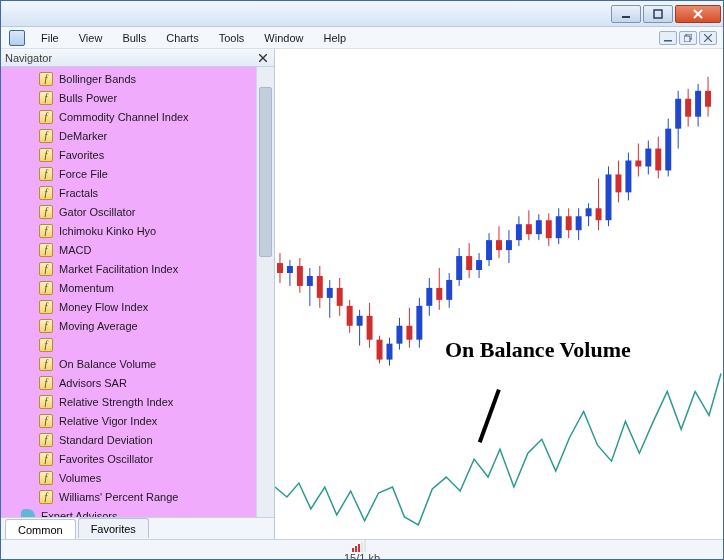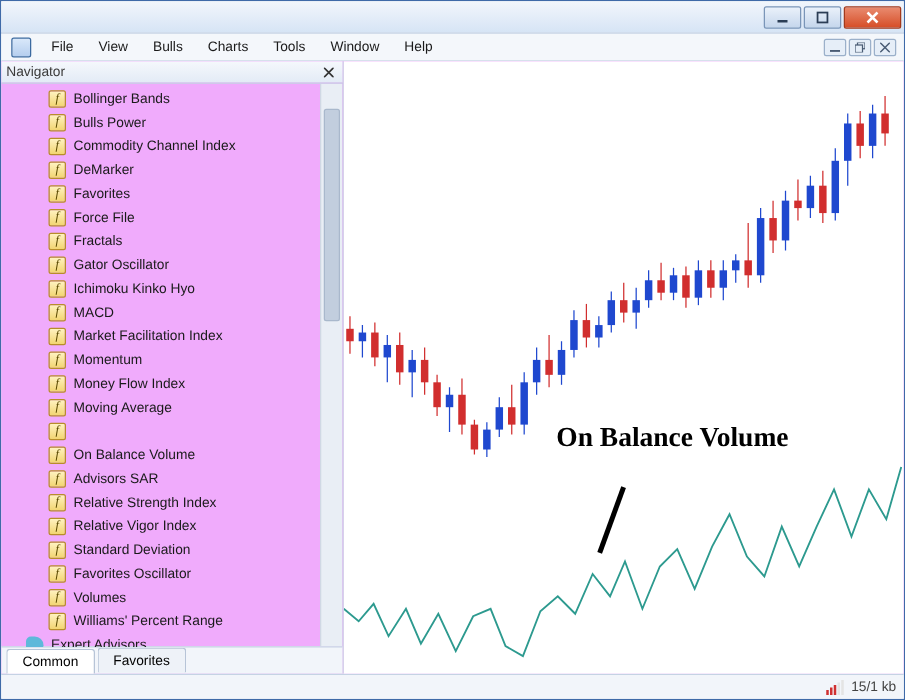--- a/index.html
+++ b/index.html
@@ -28,21 +28,21 @@
   .ea-icon { width: 14px; height: 14px; margin-right: 6px; background: #5fb8da; border-radius: 4px 7px 7px 4px; }
   .scroll-col { width: 18px; background: #e9eef5; border-left: 1px solid #d0d8e4; position: relative; }
   .scroll-thumb { position: absolute; left: 2px; right: 2px; top: 20px; height: 170px; background: #c2cede; border: 1px solid #a9b8cc; border-radius: 2px; }
   .nav-tabs { height: 22px; display: flex; background: #f2f5fa; border-top: 1px solid #c5d2e4; padding-left: 4px; }
   .nav-tab { height: 20px; padding: 0 12px; border: 1px solid #b7c4d7; border-bottom: none; margin-right: 2px; font-size: 11px; display: flex; align-items: center; background: #eef2f8; cursor: default; border-radius: 3px 3px 0 0; }
   .nav-tab.active { background: #fff; position: relative; top: 1px; }
   .chart-area { flex: 1; position: relative; background: #fff; overflow: hidden; }
   .chart-svg { position: absolute; inset: 0; }
   .annotation { position: absolute; left: 170px; top: 288px; font-family: "Times New Roman", serif; font-size: 22px; color: #000; line-height: 1.2; font-weight: bold;}
   .ann-line { position: absolute; left: 222px; top: 340px; width: 4px; height: 56px; background: #000; transform: rotate(20deg); transform-origin: top left; }
-  .statusbar { height: 20px; border-top: 1px solid #c5d2e4; background: #f2f5fa; display: flex; align-items: center; padding: 0 6px; font-size: 11px; color: #333; }
+  .statusbar { height: 20px; border-top: 1px solid #c5d2e4; background: #f2f5fa; display: flex; align-items: center; padding: 0 6px; font-size: 11px; color: #333; flex-direction: column; }
   .status-spacer { flex: 1; }
   .conn-icon { display: flex; align-items: flex-end; gap: 1px; margin-right: 6px; }
   .conn-icon span { width: 2px; background: #d03030; }
   .conn-icon span:nth-child(1){height:4px} .conn-icon span:nth-child(2){height:6px} .conn-icon span:nth-child(3){height:8px}
   .conn-icon span:nth-child(4){height:10px;background:#e4e4e4} .conn-icon span:nth-child(5){height:12px;background:#e4e4e4}
   .status-text { color: #444; }
   .wick { stroke-width: 1; }
 </style>
 </head>
 <body>

